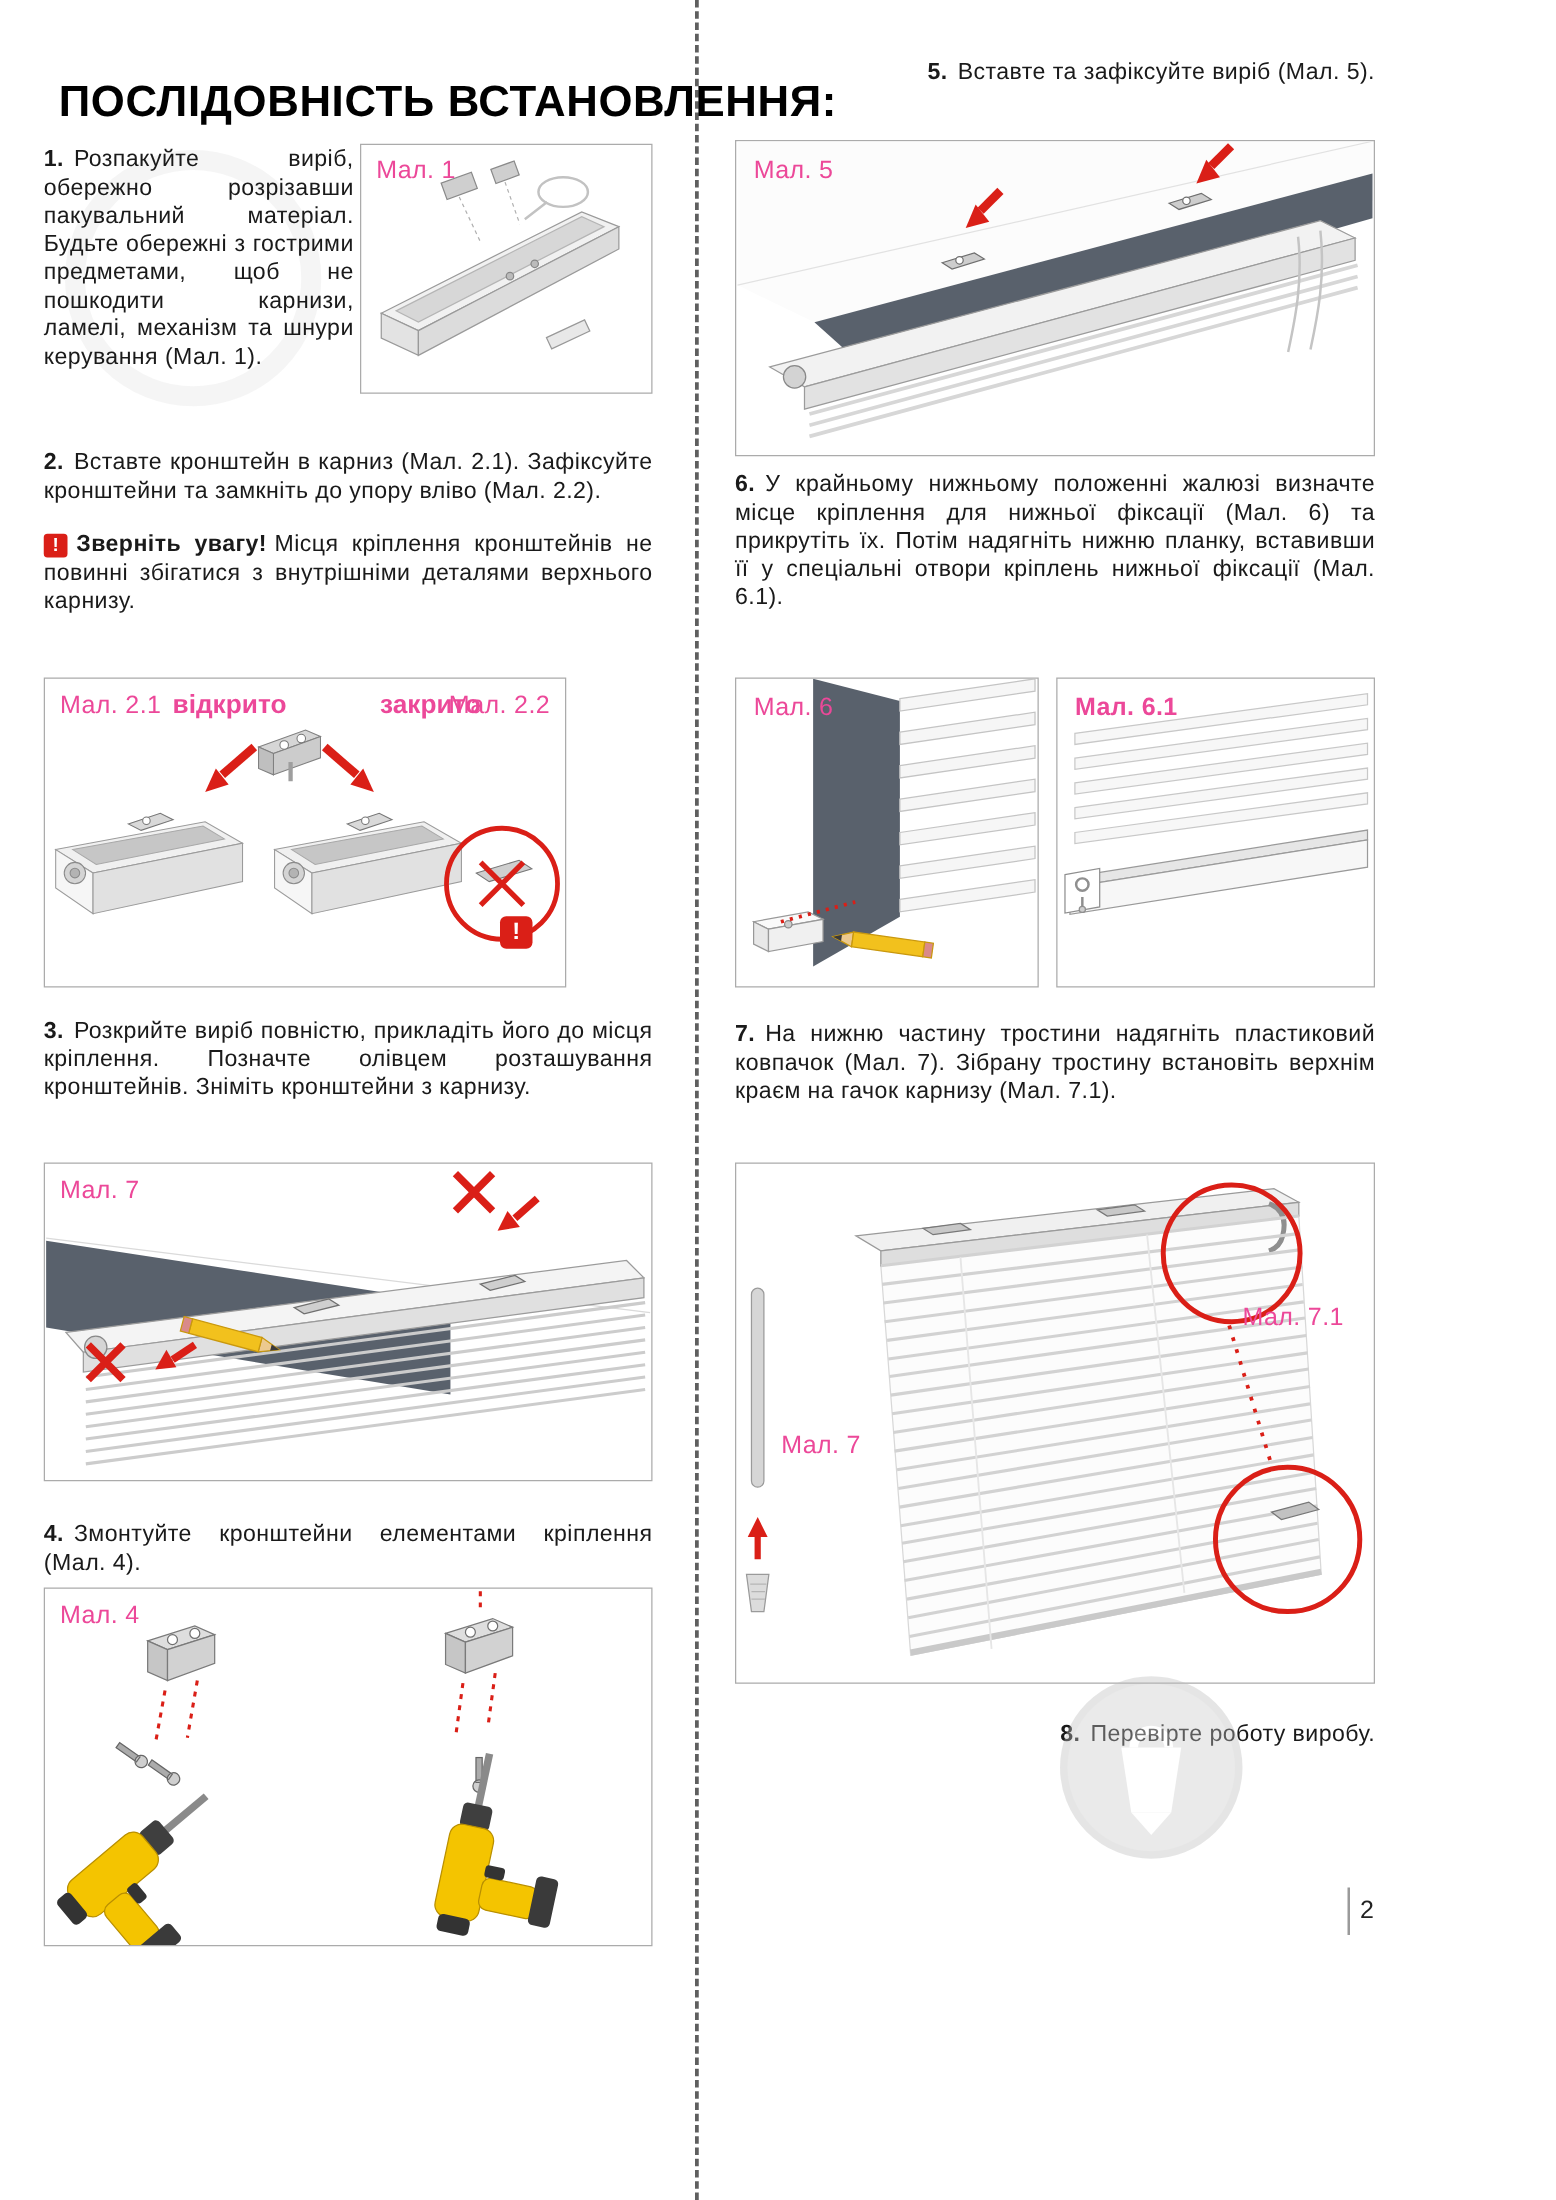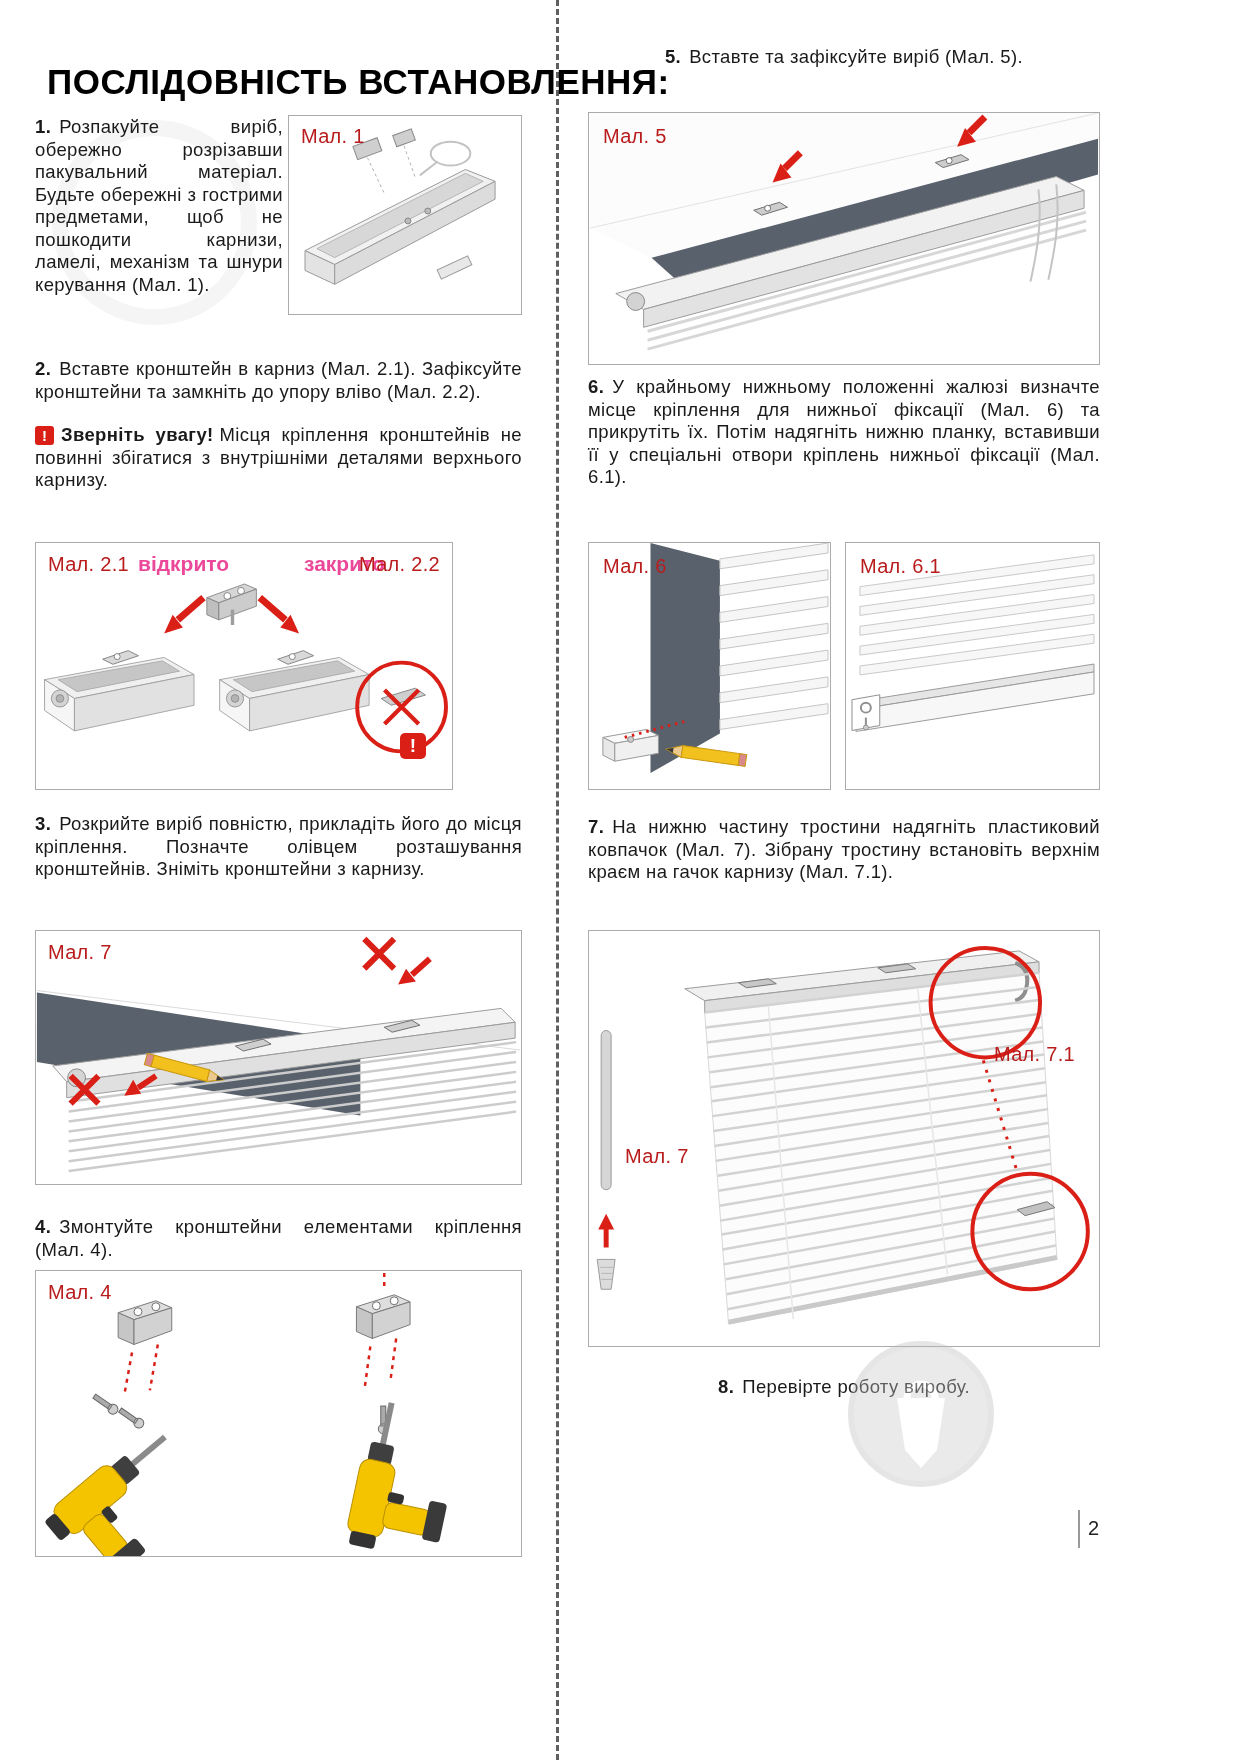--- a/index.html
+++ b/index.html
@@ -3,25 +3,25 @@
 <meta charset="utf-8">
 <style>
   * { margin:0; padding:0; box-sizing:border-box; }
   html,body { background:#ffffff; }
   body { width:1245px; height:1760px; position:relative; font-family:"Liberation Sans", sans-serif; color:#1a1a1a; }
   .page { position:absolute; left:0; top:0; width:1245px; height:1760px; background:#fff; overflow:hidden; }
   .divider { position:absolute; left:556px; top:0; height:1760px; width:0; border-left:3px dashed #5f5f5f; }
   .title { position:absolute; left:47px; top:38px; font-size:35px; font-weight:bold; letter-spacing:.5px; color:#000;margin-top:24px; }
   .step { position:absolute; font-size:18.5px; line-height:1.22; text-align:justify; letter-spacing:.35px; z-index:2; }
   .step .num { font-weight:bold; margin-right:8px; }
-  .single { text-align:center; }
+  .single { text-align:right; }
   .b { font-weight:bold; margin-right:6px; }
   .fig { position:absolute; border:1px solid #ababab; background:#fff; overflow:hidden; z-index:1; }
   .fig svg { position:absolute; left:0; top:0; width:100%; height:100%; }
-  .figlabel { position:absolute; font-size:20px; color:#b91c1c; z-index:3; letter-spacing:.3px; }
+  .figlabel { position:absolute; font-size:20px; color:#ec4899; z-index:3; letter-spacing:.3px; }
   .redlabel { position:absolute; font-size:21px; font-weight:bold; color:#ec4899; z-index:3; }
   .warn-badge-inline { display:inline-block; width:19px; height:19px; border-radius:3px; background:#da1f17; color:#fff; text-align:center; line-height:20px; font-weight:bold; font-size:15px; margin-right:7px; letter-spacing:0; }
   .warn-badge-fig { position:absolute; left:364px; top:190px; width:26px; height:26px; border-radius:5px; background:#da1f17; color:#fff; text-align:center; line-height:26px; font-weight:bold; font-size:19px; z-index:3; }
   .pagenum { position:absolute; left:1088px; top:1517px; font-size:20px; color:#222; z-index:2; }
   .pagenum-bar { position:absolute; left:1078px; top:1510px; width:2px; height:38px; background:#9a9a9a; z-index:2; }
   .watermark { position:absolute; left:845px; top:1338px; width:152px; height:152px; opacity:.38; z-index:4; }
   .faint-ring { position:absolute; left:52px; top:120px; width:205px; height:205px; border:16px solid rgba(160,160,160,.10); border-radius:50%; z-index:0; }
 </style>
 </head>
 <body>
@@ -255,21 +255,21 @@
       <path d="M36 196 L96 180" stroke="#da1f17" stroke-width="3" stroke-dasharray="2.5,5" fill="none"></path>
       <g transform="translate(78,208) rotate(8)">
         <polygon points="0,0 16,-6 16,6" fill="#ecc98f" stroke="#c9980e"></polygon>
         <polygon points="0,0 7,-2.6 7,2.6" fill="#3a3a3a"></polygon>
         <rect x="16" y="-6" width="58" height="12" fill="#f2c11d" stroke="#c9980e"></rect>
         <rect x="74" y="-6" width="7" height="12" fill="#d98a8a" stroke="#c9980e"></rect>
       </g>
     </svg>
   </figure>
 
-  <figure class="fig" style="left:845px; top:542px; width:255px; height:248px;">
+  <figure class="fig" style="left:845px; top:542px; width:255px; height:248px;font-weight:bold;">
     <span class="figlabel" style="left:14px; top:12px;">Мал. 6.1</span>
     <svg viewBox="0 0 255 248">
       <g stroke="#c8c8c8" fill="#f7f7f7">
         <polygon points="14,44 250,12 250,21 14,53"></polygon>
         <polygon points="14,64 250,32 250,41 14,73"></polygon>
         <polygon points="14,84 250,52 250,61 14,93"></polygon>
         <polygon points="14,104 250,72 250,81 14,113"></polygon>
         <polygon points="14,124 250,92 250,101 14,133"></polygon>
       </g>
       <g>

